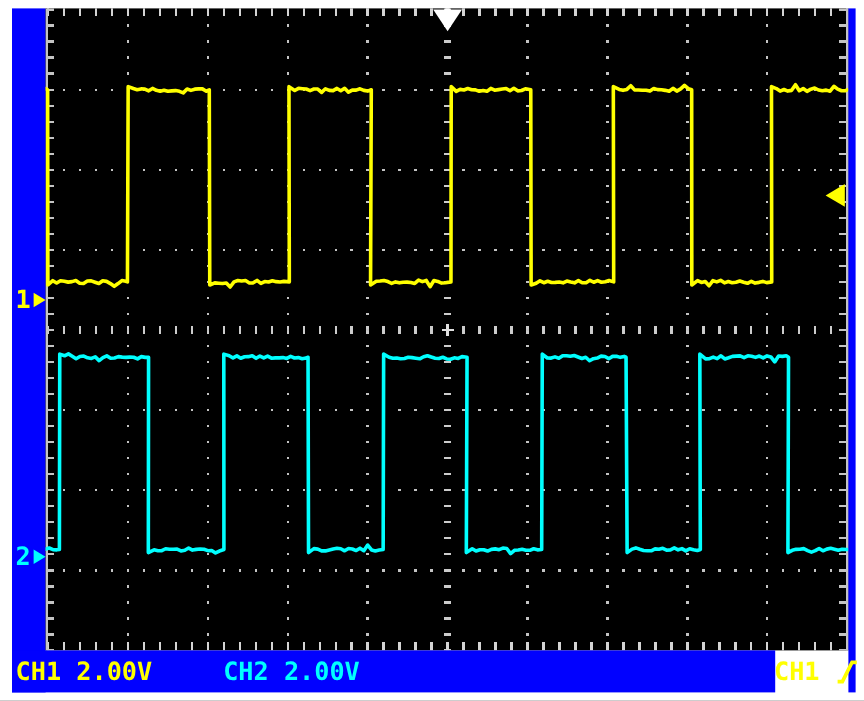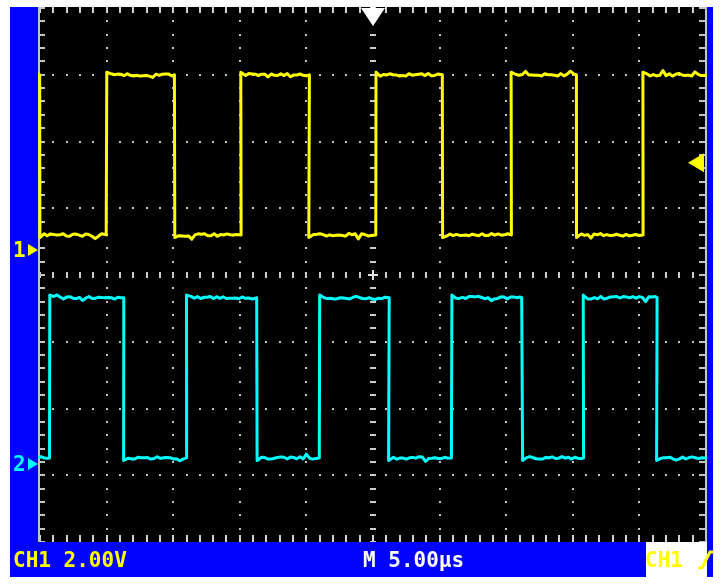--- a/index.html
+++ b/index.html
@@ -1145,21 +1145,21 @@
     <i class="tri ytri"></i>
   </div>
 
   <div class="chmark" id="mark2" style="top: 445.902px;">
     <span class="mlabel ctext">2</span>
     <i class="tri ctri"></i>
   </div>
 
   <div class="statusbar">
     <span class="sbt ytext" style="left:3px">CH1 2.00V</span>
-    <span class="sbt wtext" style="left:353px">M 5.00µs</span>
+    <span class="sbt ctext" style="left:176px">CH2 2.00V</span>
     <div class="trig">
       <span class="sbt ytext">CH1</span>
       <svg width="18" height="24" viewBox="0 0 18 24">
         <polyline points="1,20 5,20 13,4 17,4" fill="none" stroke="#ffff00" stroke-width="3"></polyline>
       </svg>
     </div>
   </div>
 </div>
 
 </body></html>

